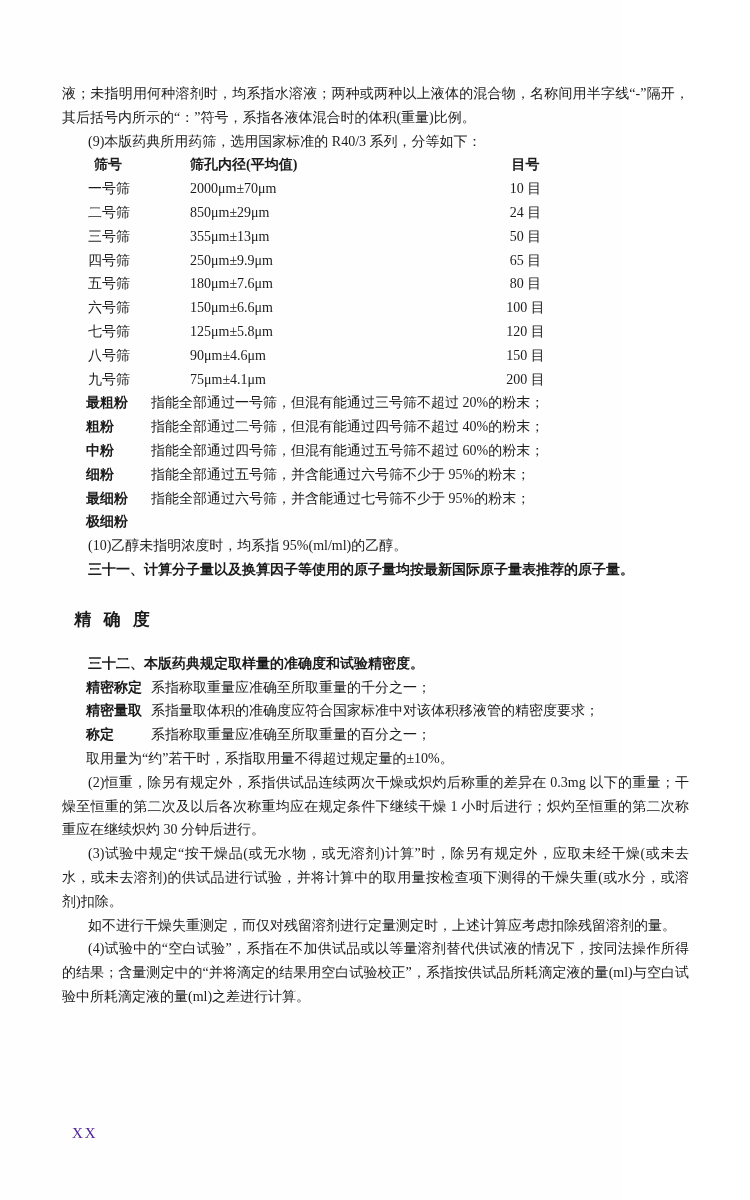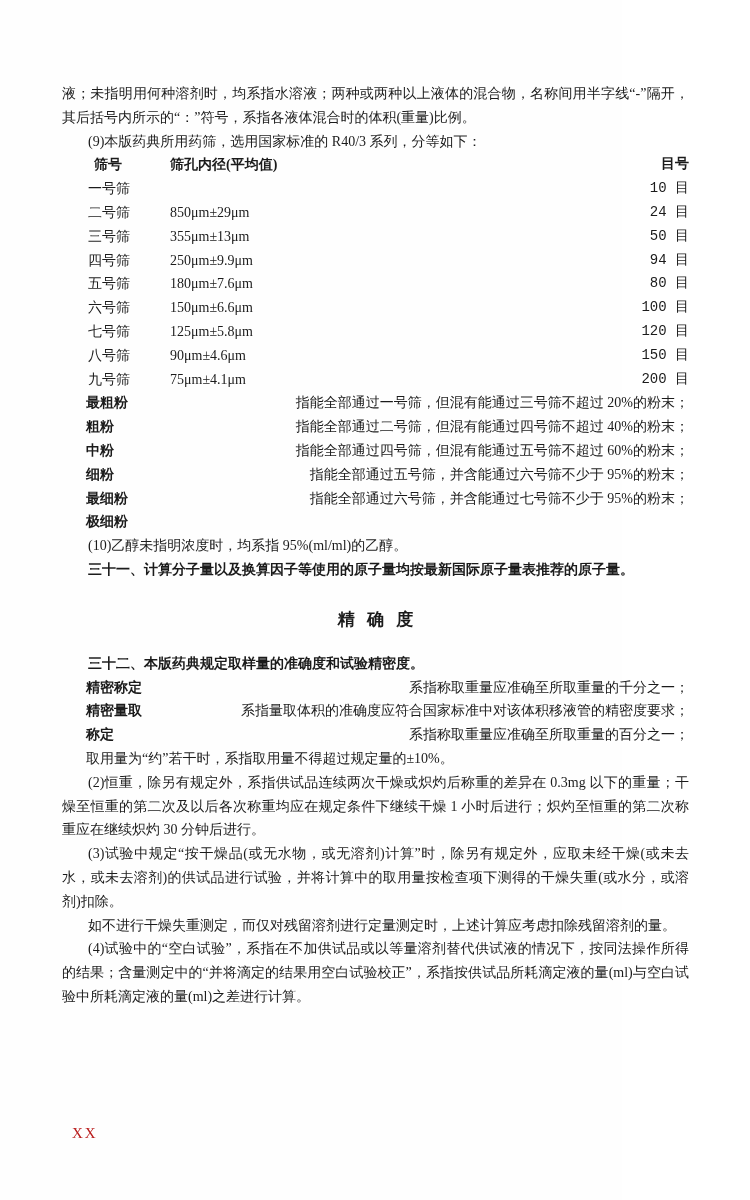--- a/index.html
+++ b/index.html
@@ -10,75 +10,76 @@
   }
   .text-block{
     position:absolute;left:62px;top:82px;width:627px;
     font-size:14px;line-height:23.8px;text-align:justify;
   }
   .para{margin:0;}
   .indent{text-indent:26px;}
   .bold{font-weight:bold;}
   
   .sieve-table{width:100%;}
-  .trow{display:flex;padding-left:26px;}
+  .trow{display:flex;padding-left:26px;gap:20px;}
   .c1{width:82px;box-sizing:border-box;}
   .c2{width:152px;}
-  .c3{flex:1;text-align:right;font-family:Liberation Mono, monospace;}
+  .c3{flex:1;text-align:center;}
   .thead .c1{padding-left:6px;}
   .thead span{font-weight:bold;}
   
   .def-list{width:100%;}
   .def-row{display:flex;padding-left:24px;}
   .term{width:65px;flex-shrink:0;font-weight:bold;}
-  .desc{flex:1;text-align:right;}
+  .desc{flex:1;text-align:left;}
   
   .section-heading{
     margin:26px 0 20px 0;line-height:24px;
-    font-size:17px;font-weight:bold;text-align:center;
+    font-size:17px;font-weight:bold;text-align:left;
     letter-spacing:0.72em;text-indent:0.72em;
   }
   .footer{
     position:absolute;left:72px;top:1125px;
-    font-size:15px;letter-spacing:2px;color:#b91c1c;
+    font-size:15px;letter-spacing:2px;color:#4c1d95;
   }
 </style>
 </head>
 <body>
 
 <div class="page">
   <div class="text-block">
 
     <p class="para">液；未指明用何种溶剂时，均系指水溶液；两种或两种以上液体的混合物，名称间用半字线“-”隔开，其后括号内所示的“：”符号，系指各液体混合时的体积(重量)比例。</p>
     <p class="para indent">(9)本版药典所用药筛，选用国家标准的 R40/3 系列，分等如下：</p>
 
     <div class="sieve-table">
       <div class="trow thead">
         <span class="c1">筛号</span>
         <span class="c2">筛孔内径(平均值)</span>
         <span class="c3">目号</span>
       </div>
       <div class="trow">
         <span class="c1">一号筛</span>
+        <span class="c2">2000μm±70μm</span>
         <span class="c3">10 目</span>
       </div>
       <div class="trow">
         <span class="c1">二号筛</span>
         <span class="c2">850μm±29μm</span>
         <span class="c3">24 目</span>
       </div>
       <div class="trow">
         <span class="c1">三号筛</span>
         <span class="c2">355μm±13μm</span>
         <span class="c3">50 目</span>
       </div>
       <div class="trow">
         <span class="c1">四号筛</span>
         <span class="c2">250μm±9.9μm</span>
-        <span class="c3">94 目</span>
+        <span class="c3">65 目</span>
       </div>
       <div class="trow">
         <span class="c1">五号筛</span>
         <span class="c2">180μm±7.6μm</span>
         <span class="c3">80 目</span>
       </div>
       <div class="trow">
         <span class="c1">六号筛</span>
         <span class="c2">150μm±6.6μm</span>
         <span class="c3">100 目</span>

